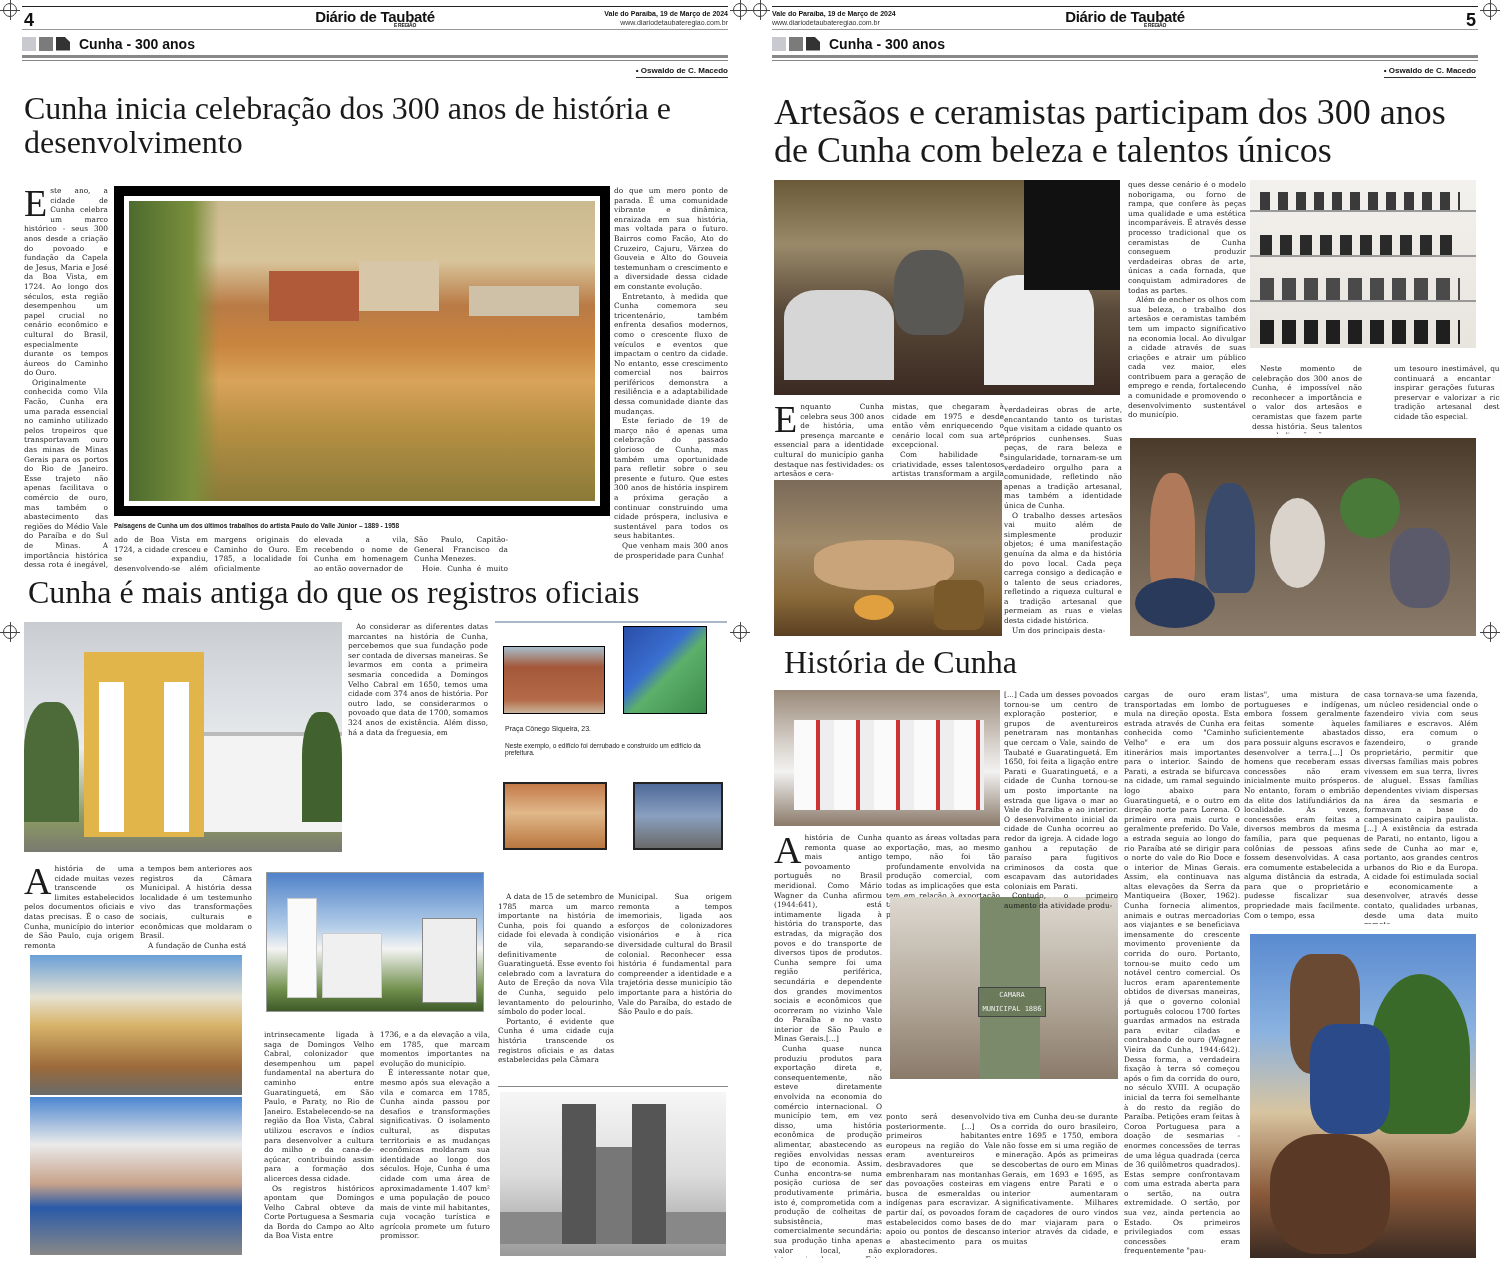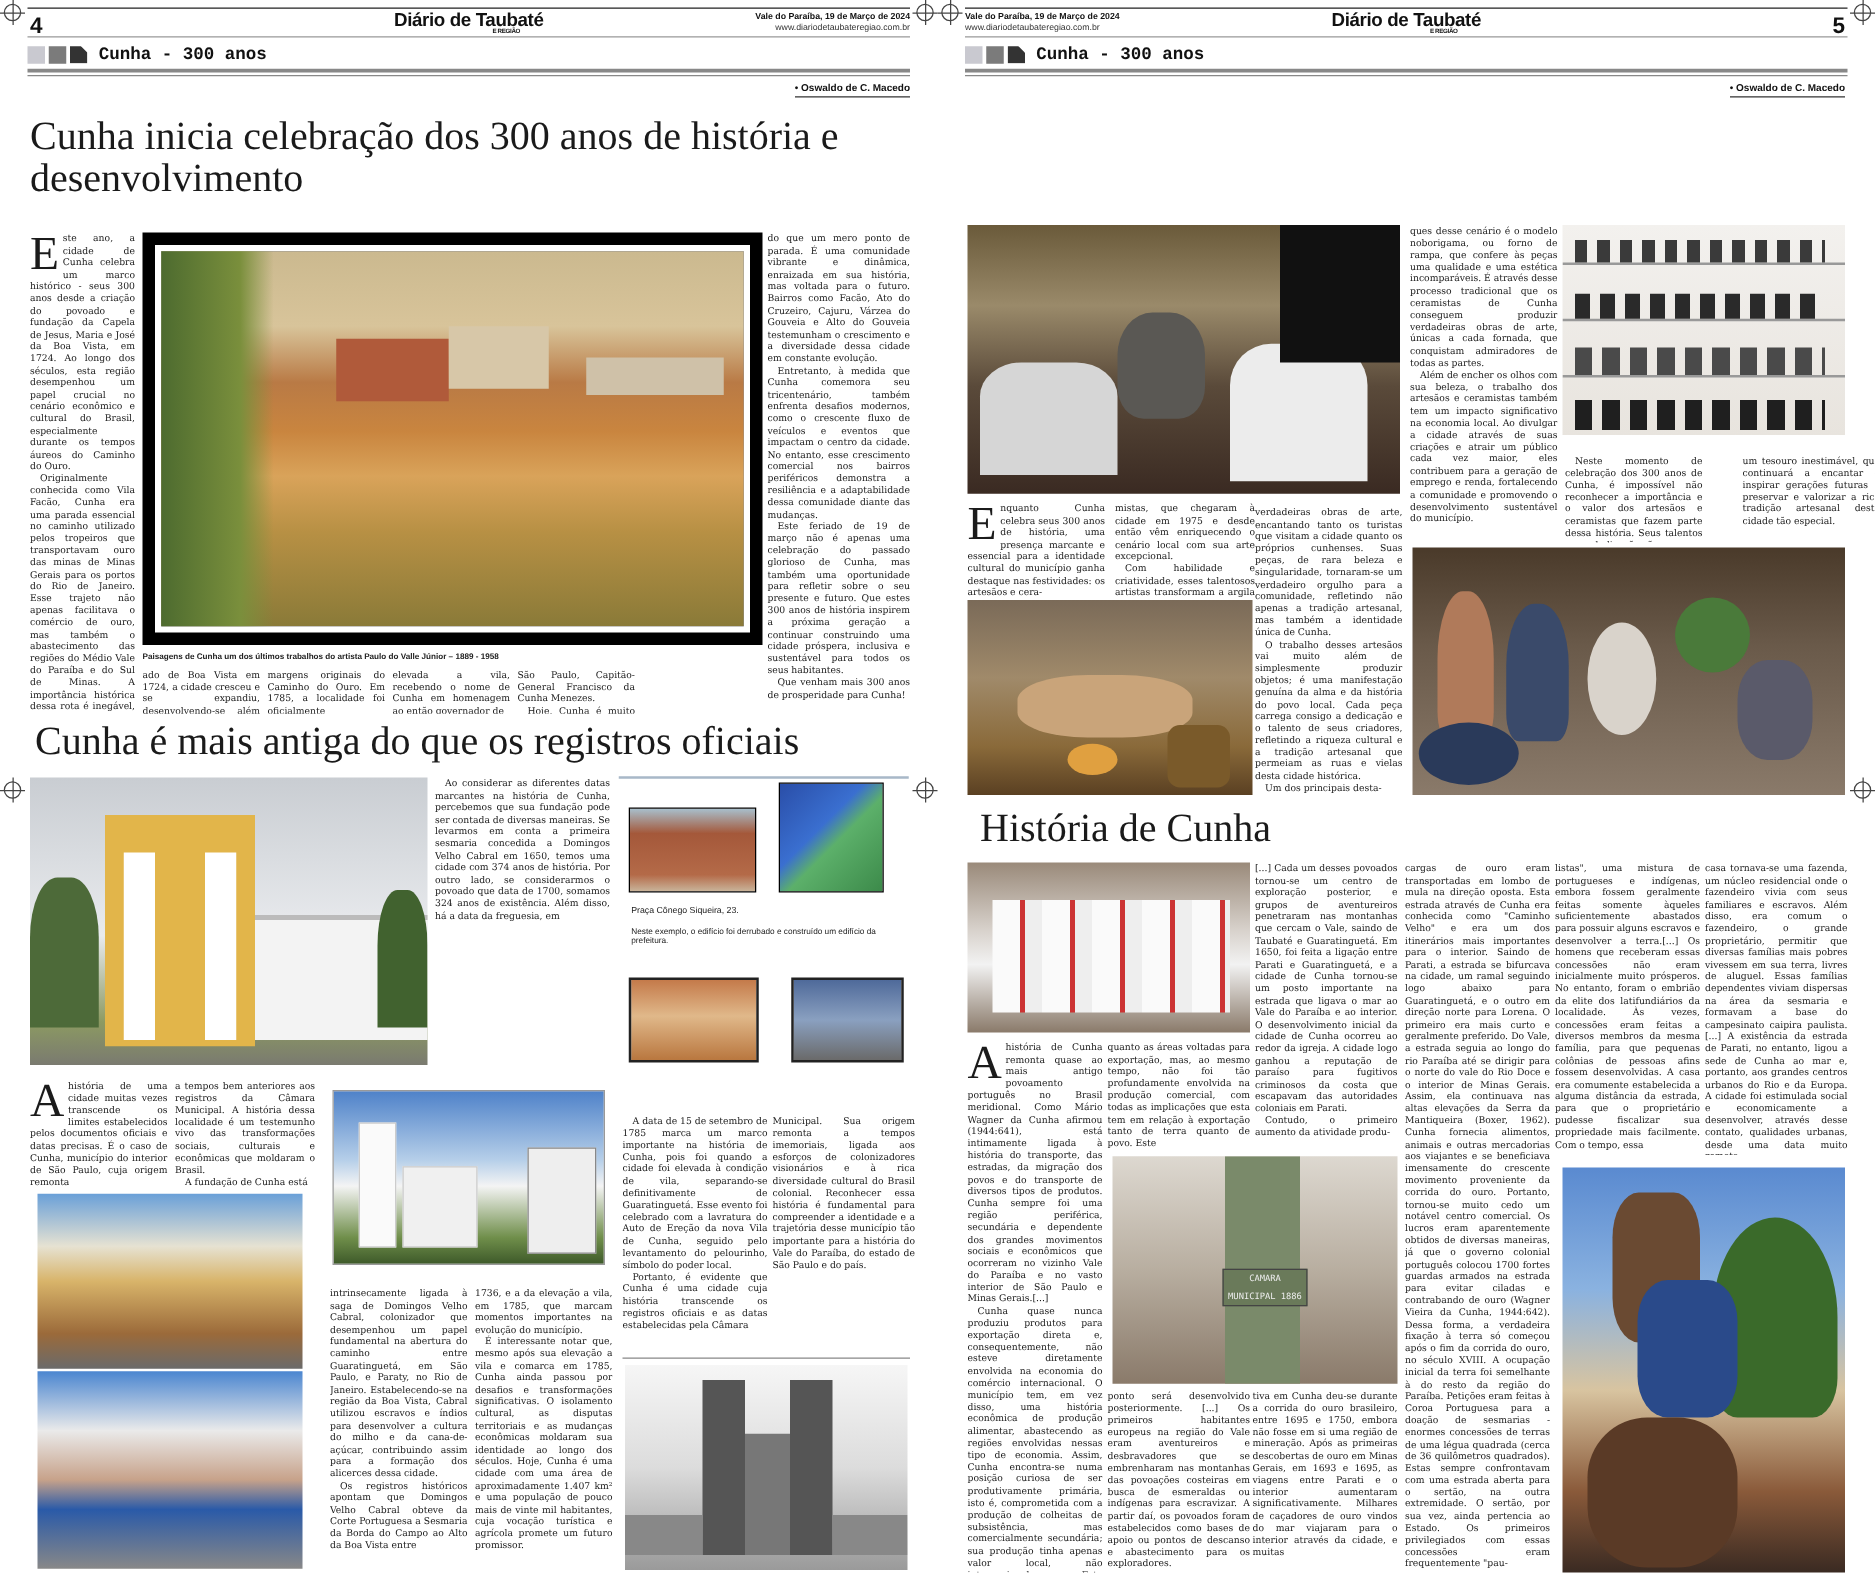--- a/index.html
+++ b/index.html
@@ -15,21 +15,21 @@
   .masthead{position:absolute;top:6px;left:22px;right:22px;height:24px;border-top:1px solid #222;border-bottom:1px solid #999}
   .pnum{position:absolute;top:3px;font-family:"Liberation Sans",sans-serif;font-weight:bold;font-size:18px}
   .paper{position:absolute;left:0;right:0;top:1px;text-align:center;font-family:"Liberation Sans",sans-serif;font-weight:bold;font-size:15px;letter-spacing:-0.3px}
   .paper small{display:block;font-size:5px;text-align:center;margin-top:-3px;padding-left:60px}
   .dateline{position:absolute;top:2px;font-family:"Liberation Sans",sans-serif;font-size:7px;line-height:9px;font-weight:bold}
   .dateline span{display:block;font-weight:normal;color:#333}
   .section{position:absolute;top:32px;left:22px;right:22px;height:26px;display:flex;align-items:center;border-bottom:3px solid #888}
   .section:after{content:"";position:absolute;left:0;right:0;bottom:-6px;height:1px;background:#888}
   .sq{width:14px;height:14px;margin-right:3px}
   .sq1{background:#c9c9d0}.sq2{background:#7b7b7b}.sq3{background:#333;clip-path:polygon(0 0,60% 0,100% 40%,100% 100%,0 100%)}
-  .section-title{font-family:Liberation Mono, monospace;font-weight:bold;font-size:14px;margin-left:6px}
+  .section-title{font-family:Liberation Sans, sans-serif;font-weight:bold;font-size:14px;margin-left:6px}
   .byline{position:absolute;top:66px;font-family:"Liberation Sans",sans-serif;font-weight:bold;font-size:8px;border-bottom:1px solid #333;padding-bottom:2px}
   .headline{position:absolute;font-family:"Liberation Serif",serif;font-weight:normal;color:#1a1a1a;line-height:1.05}
   .col{position:absolute;font-family:"DejaVu Serif",serif;font-size:7.4px;line-height:9.6px;text-align:justify;color:#1b1b1b;overflow:hidden}
   .col p{text-indent:8px}
   .col p.first{text-indent:0}
   .drop{float:left;font-family:"Liberation Serif",serif;font-size:38px;line-height:30px;margin:2px 3px 0 0}
   .photo{position:absolute;overflow:hidden}
   .caption{position:absolute;font-family:"Liberation Sans",sans-serif;font-size:6.5px;font-weight:bold;color:#222}
   .caption.plain{font-weight:normal}
   .rule{position:absolute;height:1px;background:#9aa}
@@ -180,20 +180,21 @@
     <div class="pnum" style="right:2px">5</div>
   </div>
   <div class="section">
     <div class="sq sq1"></div>
     <div class="sq sq2"></div>
     <div class="sq sq3"></div>
     <div class="section-title">Cunha - 300 anos</div>
   </div>
   <div class="byline" style="right:24px">• Oswaldo de C. Macedo</div>
 
+  <h1 class="headline" style="left:24px;top:94px;width:710px;font-size:36px">Artesãos e ceramistas participam dos 300 anos de Cunha com beleza e talentos únicos</h1>
 
   <div class="photo" style="left:24px;top:180px;width:346px;height:215px;background:linear-gradient(180deg,#6a5a3a 0%,#9a8a6a 30%,#5a4a3a 60%,#3a2a22 100%)">
     <div style="position:absolute;left:120px;top:70px;width:70px;height:85px;background:#5a5854;border-radius:40% 40% 30% 30%"></div>
     <div style="position:absolute;left:10px;top:110px;width:110px;height:90px;background:#d6d6d6;border-radius:30% 30% 0 0"></div>
     <div style="position:absolute;left:210px;top:95px;width:110px;height:110px;background:#ececec;border-radius:30% 30% 0 0"></div>
     <div style="position:absolute;left:250px;top:0;width:96px;height:110px;background:#111"></div>
   </div>
 
   <div class="photo" style="left:378px;top:180px;width:0;height:0"></div>
 
@@ -261,21 +262,21 @@
   </div>
 
   <div class="col" style="left:24px;top:833px;width:108px;height:425px">
     <p class="first"><span class="drop">A</span><span>história de Cunha remonta quase ao mais antigo povoamento português no Brasil meridional. Como Mário Wagner da Cunha afirmou (1944:641), está intimamente ligada à história do transporte, das estradas, da migração dos povos e do transporte de diversos tipos de produtos. Cunha sempre foi uma região periférica, secundária e dependente dos grandes movimentos sociais e econômicos que ocorreram no vizinho Vale do Paraíba e no vasto interior de São Paulo e Minas Gerais.[...]</span></p>
     <p>Cunha quase nunca produziu produtos para exportação direta e, consequentemente, não esteve diretamente envolvida na economia do comércio internacional. O município tem, em vez disso, uma história econômica de produção alimentar, abastecendo as regiões envolvidas nessas tipo de economia. Assim, Cunha encontra-se numa posição curiosa de ser produtivamente primária, isto é, comprometida com a produção de colheitas de subsistência, mas comercialmente secundária; sua produção tinha apenas valor local, não internacional. Esta dependência da produção de subsistência teve vantagens e desvantagens. A região não pôde desenvolver-se tanto</p>
   </div>
   <div class="col" style="left:136px;top:833px;width:114px;height:92px">
     <p class="first">quanto as áreas voltadas para exportação, mas, ao mesmo tempo, não foi tão profundamente envolvida na produção comercial, com todas as implicações que esta tem em relação à exportação tanto de terra quanto de povo. Este</p>
   </div>
 
-  <div class="photo" style="left:140px;top:925px;width:228px;height:182px;background:linear-gradient(180deg,#ddd8d0 0%,#b8aea0 50%,#8a7a6a 100%)">
+  <div class="photo" style="left:140px;top:897px;width:228px;height:182px;background:linear-gradient(180deg,#ddd8d0 0%,#b8aea0 50%,#8a7a6a 100%)">
     <div style="position:absolute;left:90px;top:0;width:60px;height:182px;background:#7a8a6a"></div>
     <div style="position:absolute;left:88px;top:90px;width:68px;height:30px;background:#6a7a5a;border:1px solid #444;color:#eee;font-size:7px;text-align:center;line-height:14px;font-family:'DejaVu Sans Mono',monospace">CAMARA MUNICIPAL 1886</div>
   </div>
 
   <div class="col" style="left:136px;top:1112px;width:114px;height:146px">
     <p class="first">ponto será desenvolvido posteriormente. [...] Os primeiros habitantes europeus na região do Vale eram aventureiros e desbravadores que se embrenharam nas montanhas das povoações costeiras em busca de esmeraldas ou indígenas para escravizar. A partir daí, os povoados foram estabelecidos como bases de apoio ou pontos de descanso e abastecimento para os exploradores.</p>
   </div>
   <div class="col" style="left:252px;top:1112px;width:116px;height:146px">
     <p class="first">tiva em Cunha deu-se durante a corrida do ouro brasileiro, entre 1695 e 1750, embora não fosse em si uma região de mineração. Após as primeiras descobertas de ouro em Minas Gerais, em 1693 e 1695, as viagens entre Parati e o interior aumentaram significativamente. Milhares de caçadores de ouro vindos do mar viajaram para o interior através da cidade, e muitas</p>
   </div>

